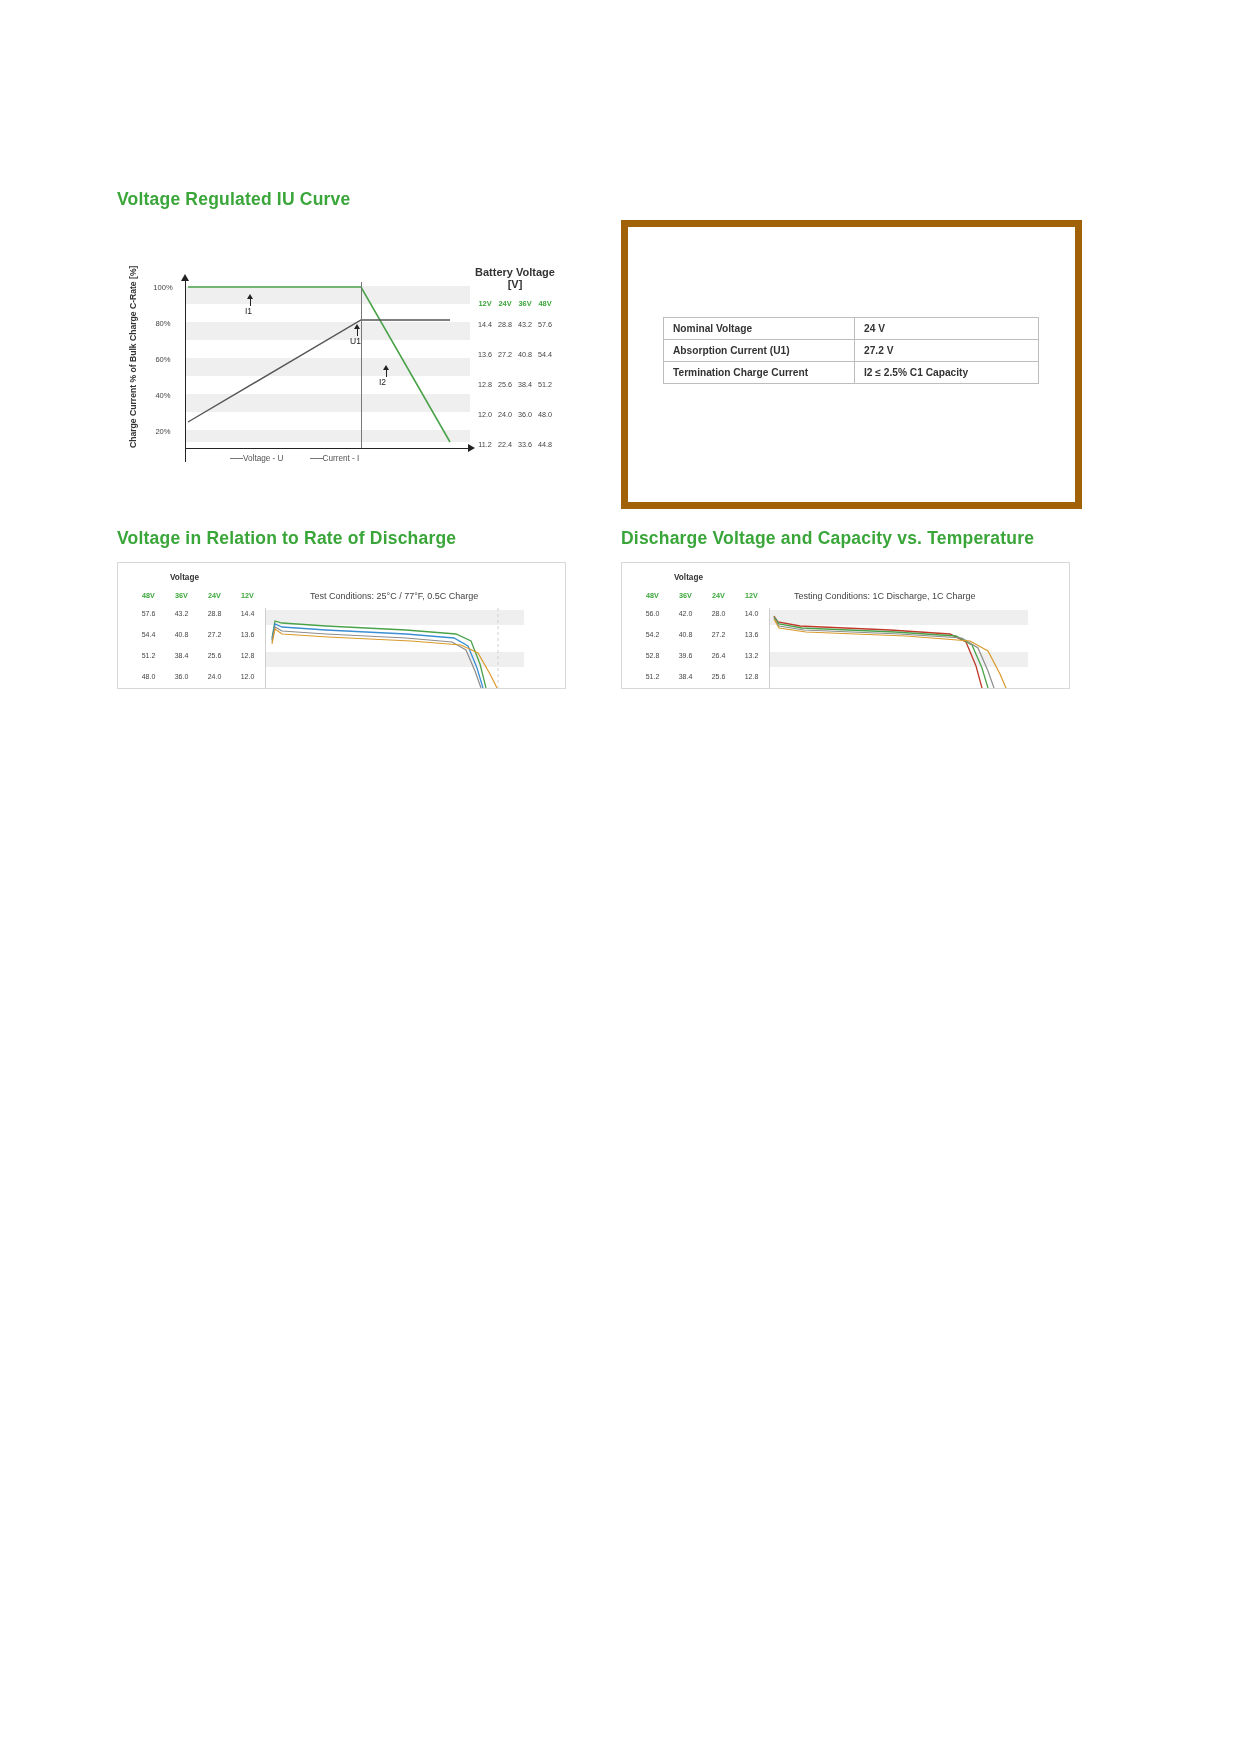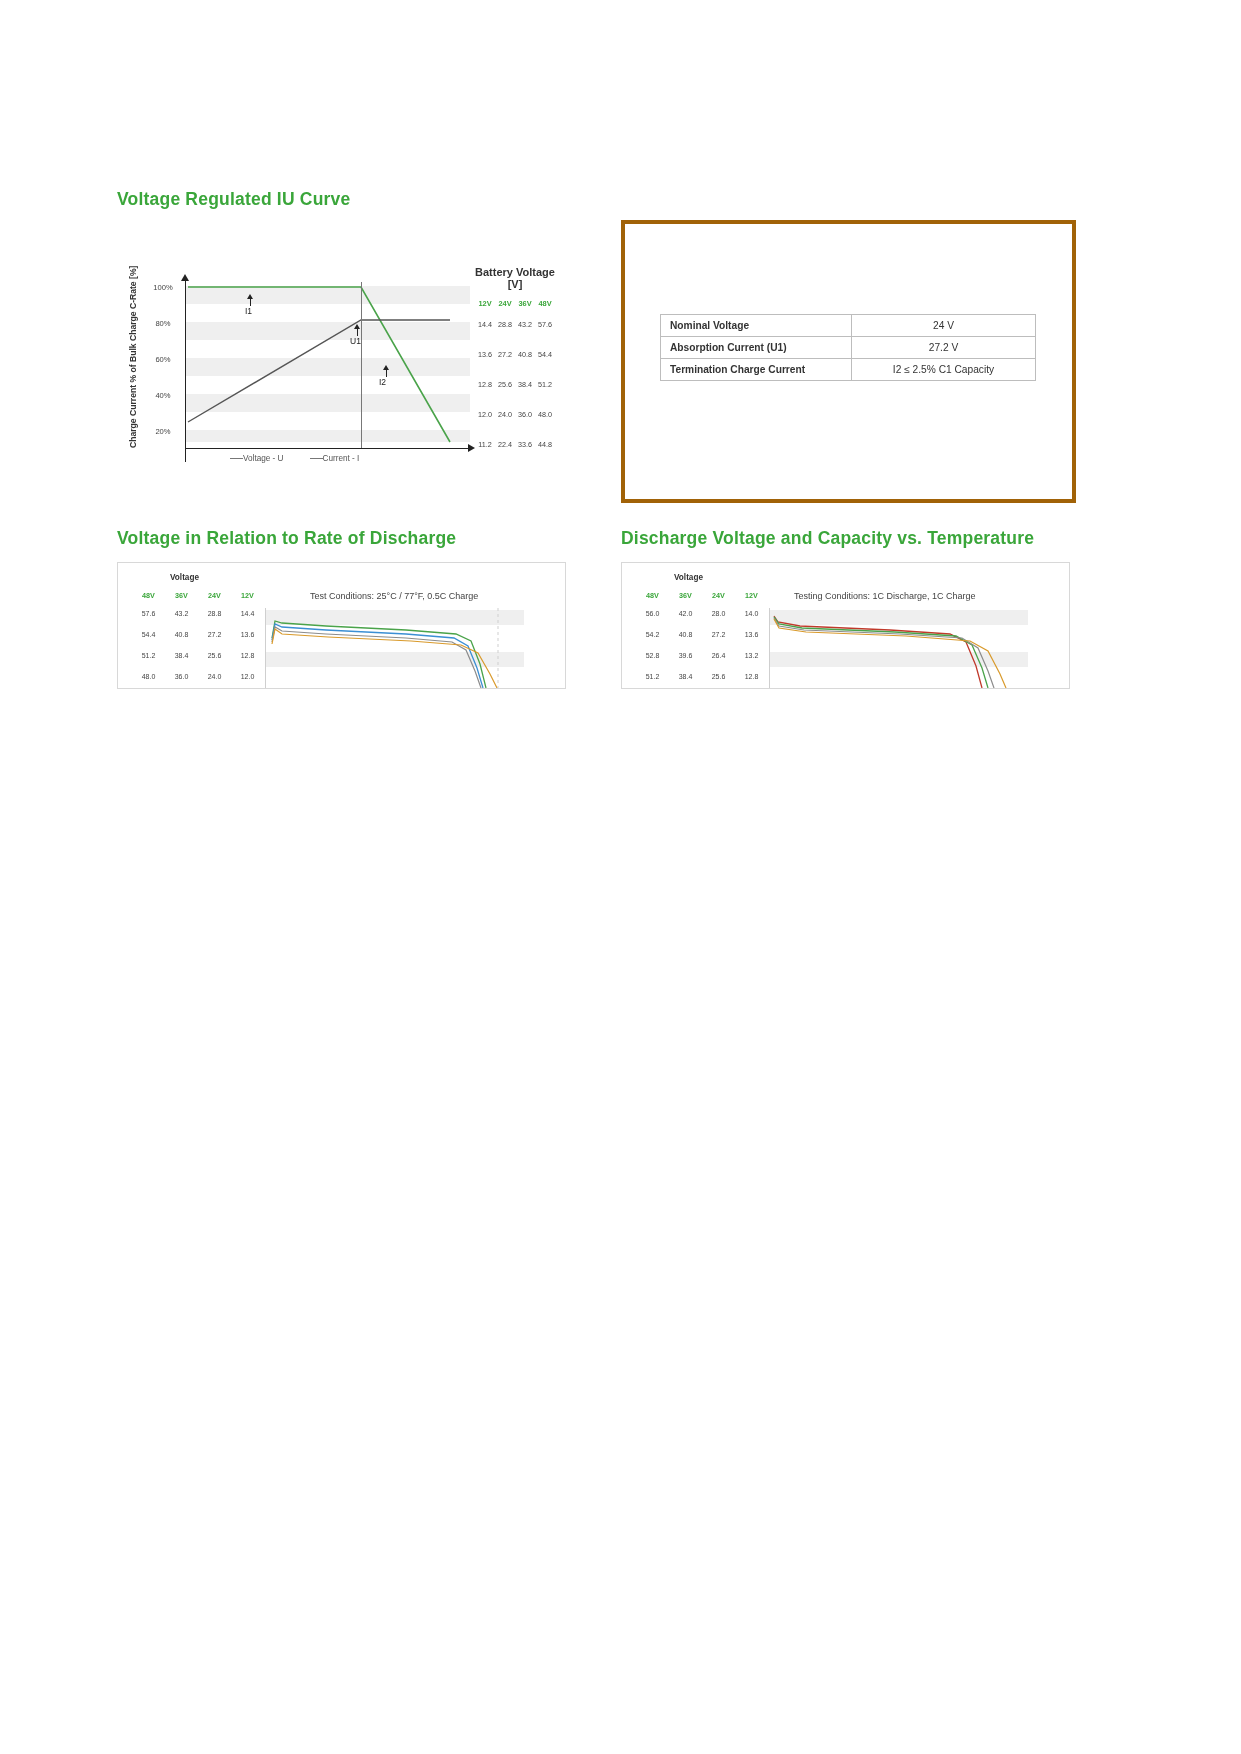--- a/index.html
+++ b/index.html
@@ -208,21 +208,21 @@
     background: #222;
   }
 
   
   #card-params {
     position: absolute;
     left: 621px;
     top: 220px;
     width: 447px;
     height: 275px;
-    border: 4px solid #a16207;
+    border: 7px solid #a16207;
     background: #fff;
   }
   #param-table {
     position: absolute;
     left: 35px;
     top: 90px;
     width: 376px;
     border-collapse: collapse;
   }
   #param-table td {
@@ -230,22 +230,22 @@
     font-size: 10.2px;
     color: #333;
     padding: 5px 9px;
     vertical-align: middle;
   }
   #param-table td.label {
     width: 172px;
     font-weight: bold;
   }
   #param-table td.value {
-    text-align: center;
-    font-weight: normal;
+    text-align: left;
+    font-weight: bold;
   }
   .two-line span { display: block; line-height: 1.35; }
 
   
   .fig-card {
     position: absolute;
     border: 1px solid #d8d8d8;
     background: #fff;
     overflow: hidden;
   }

